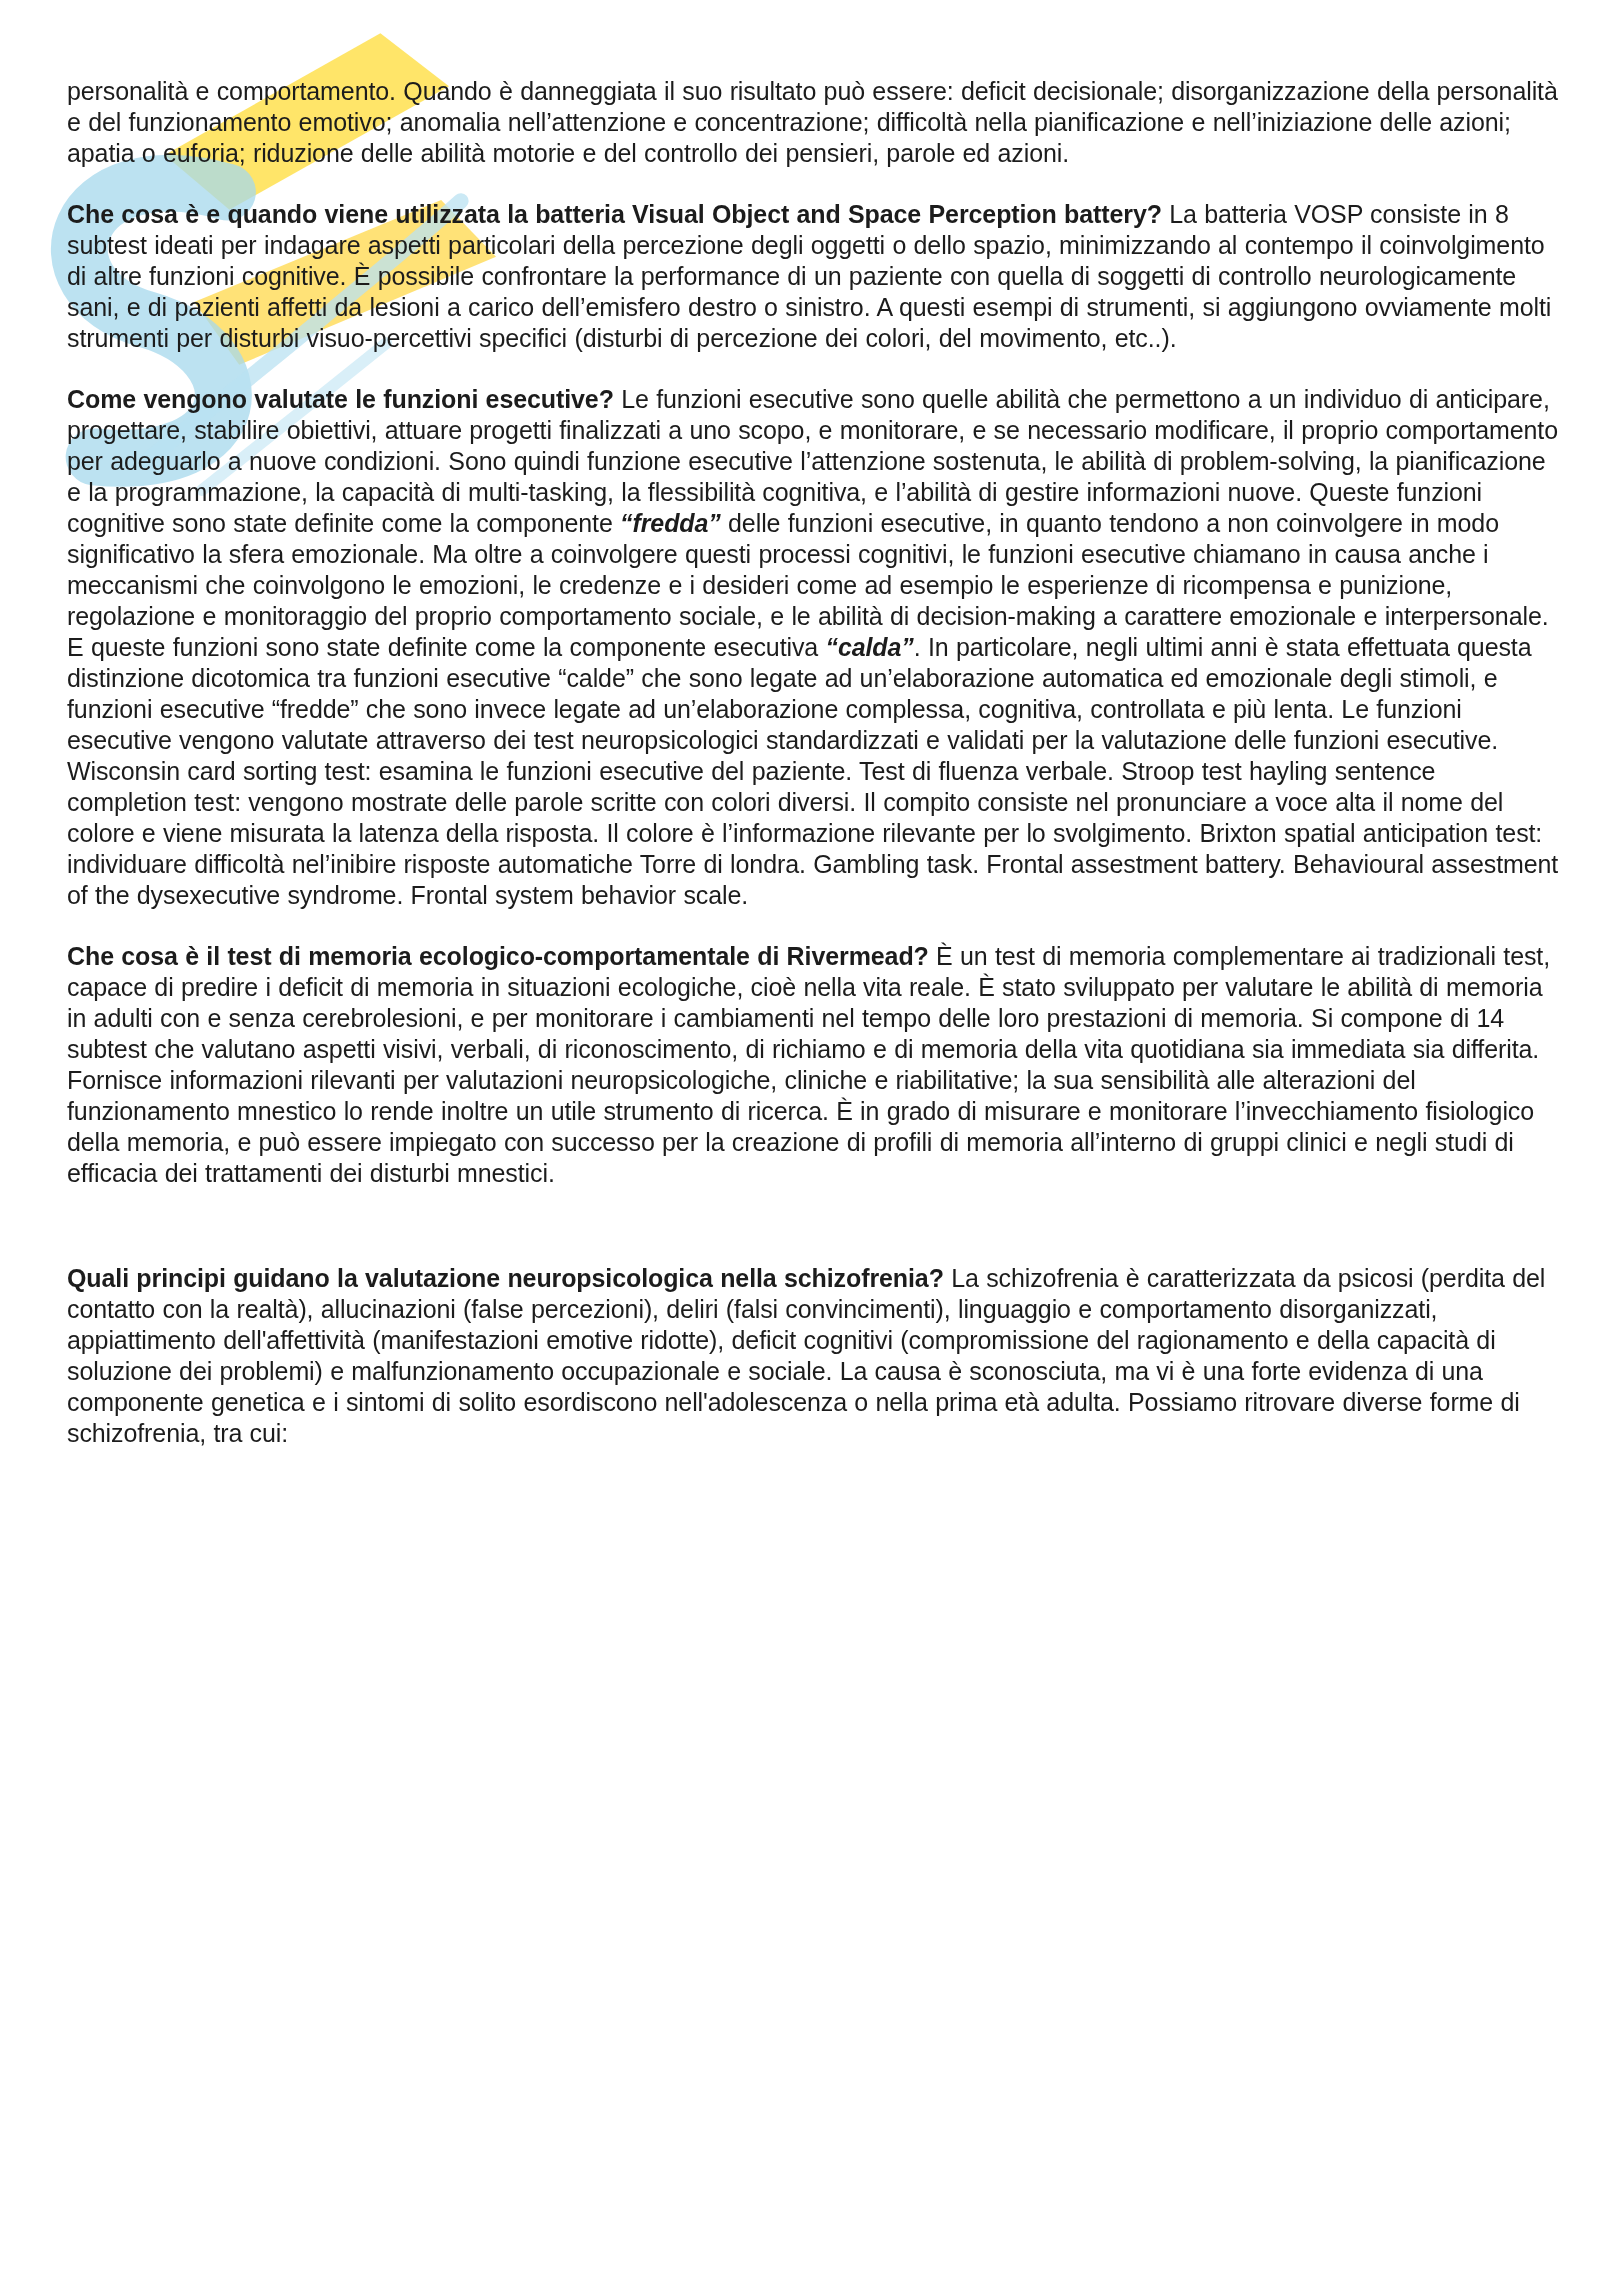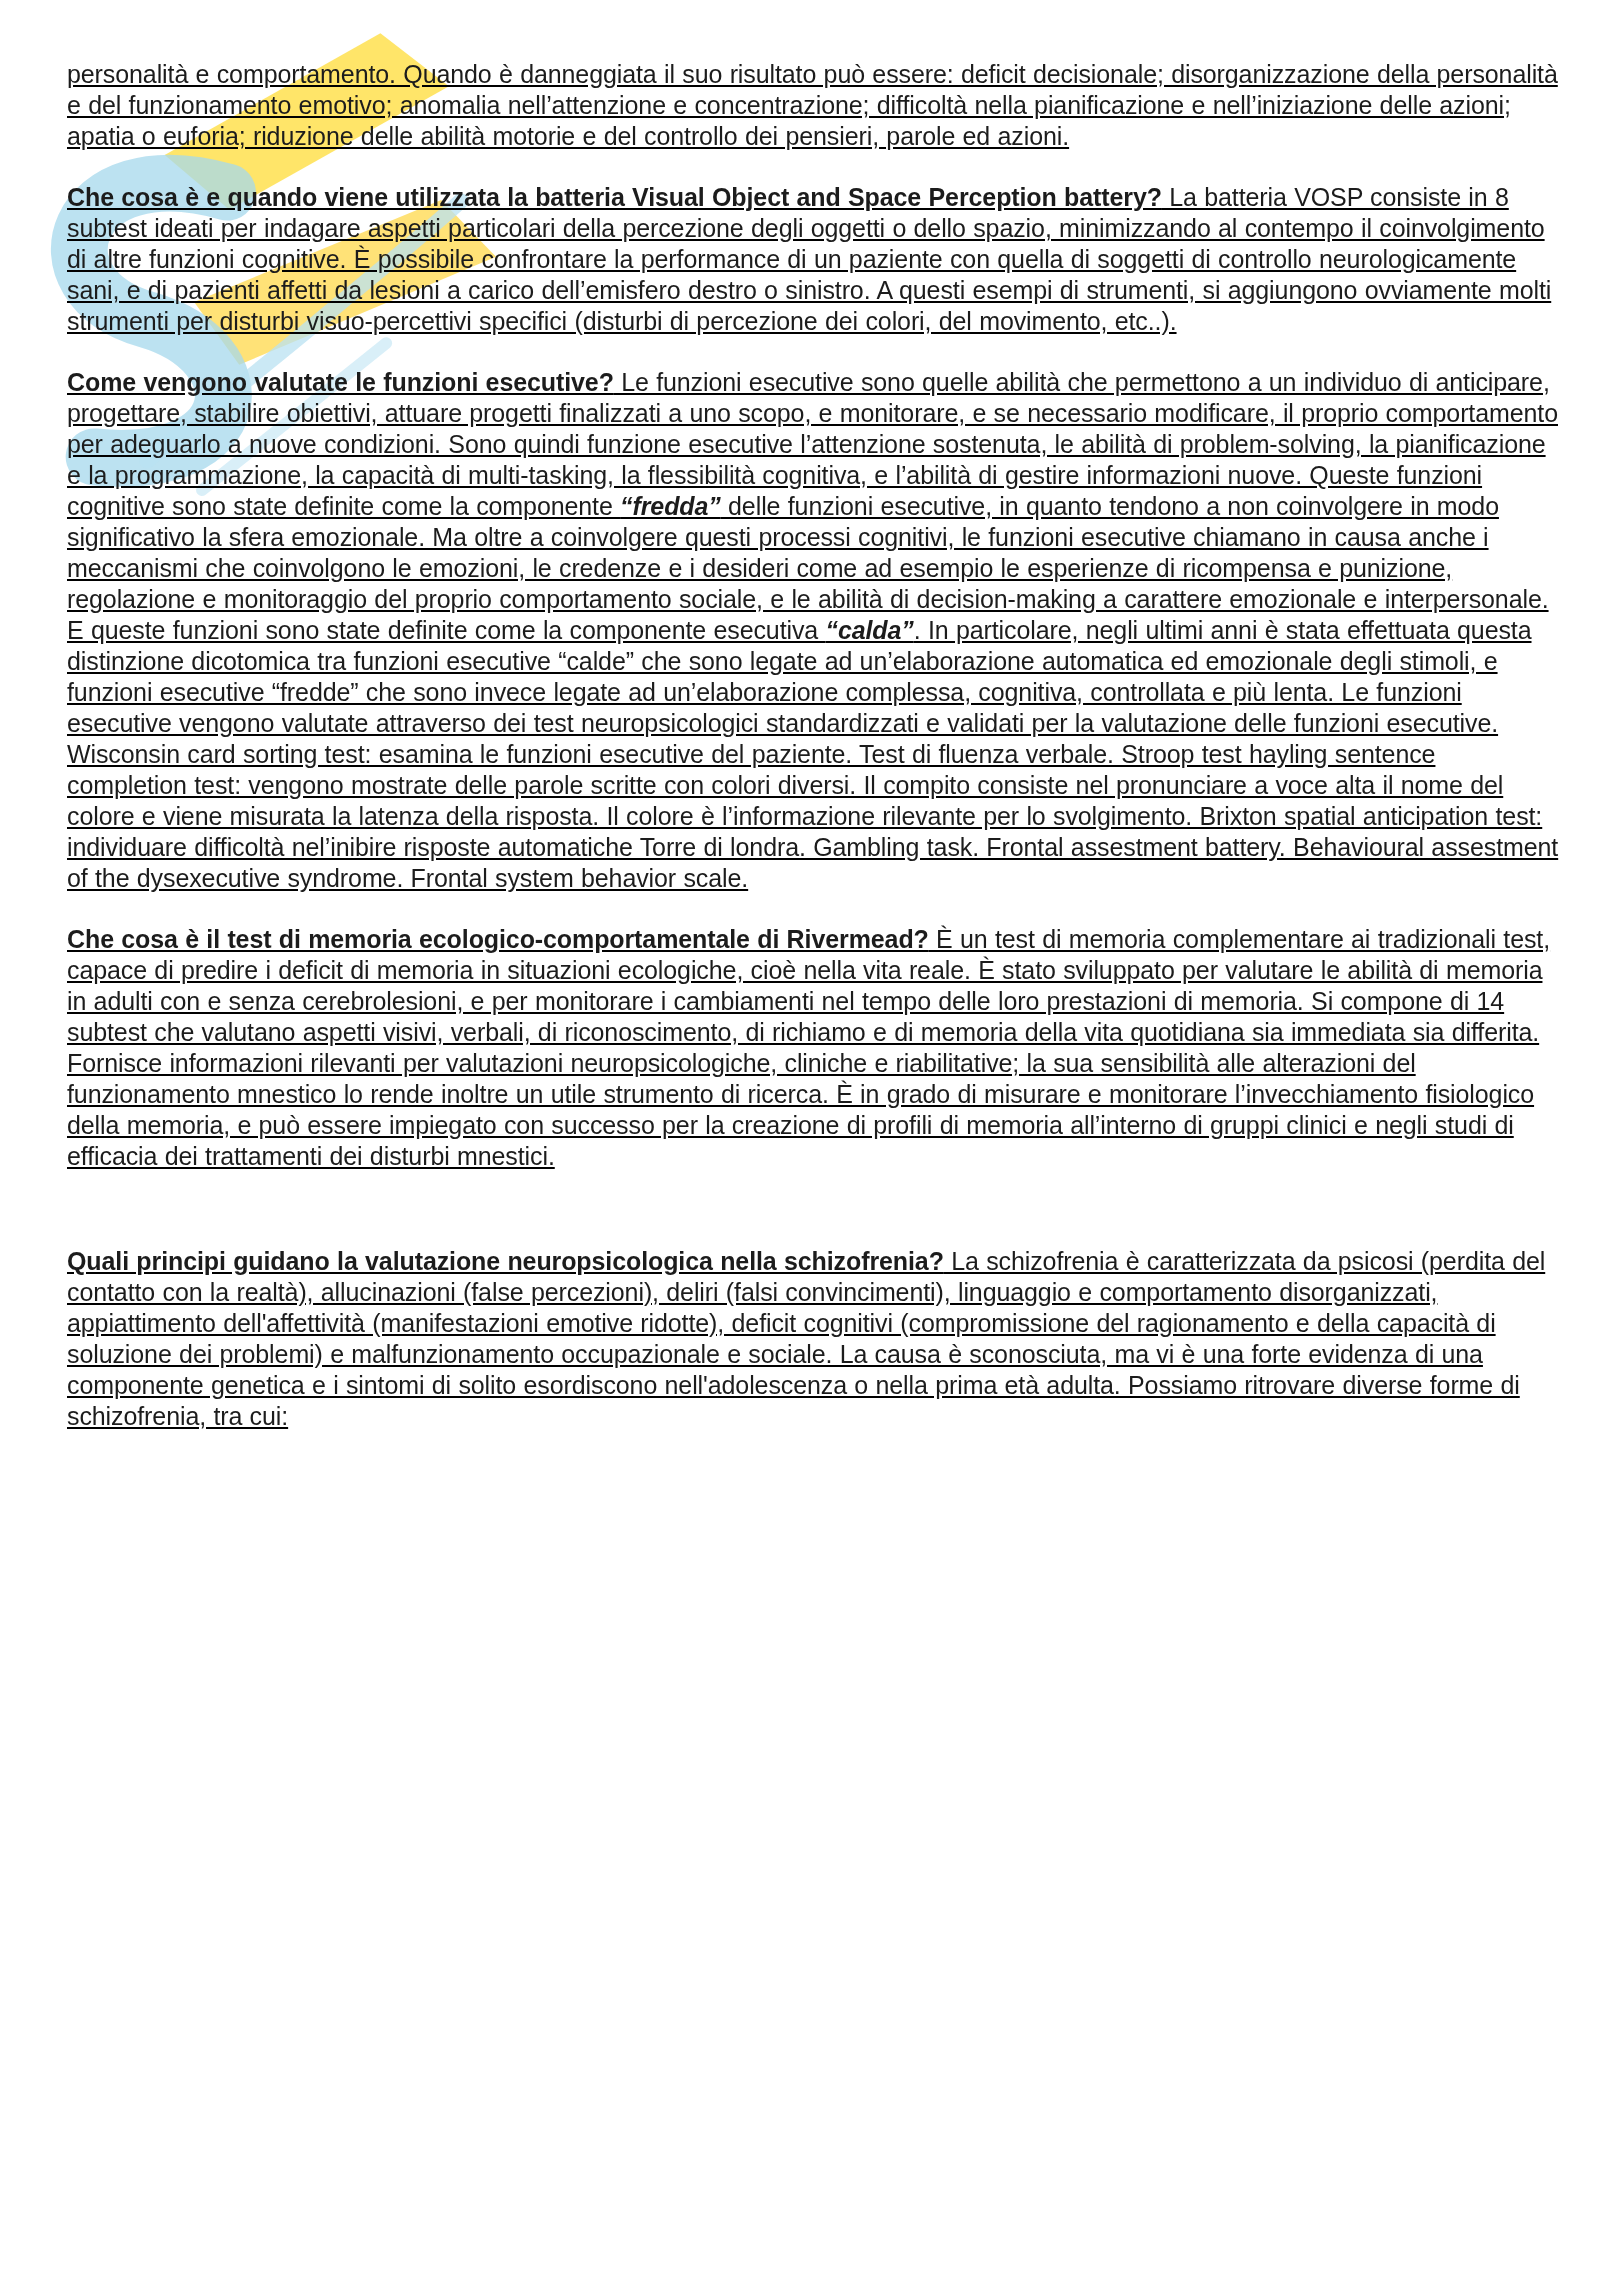--- a/index.html
+++ b/index.html
@@ -15,22 +15,21 @@
   .watermark {
     position: absolute;
     top: 0;
     left: 0;
     z-index: 0;
     pointer-events: none;
   }
   .content {
     position: relative;
     z-index: 1;
-    padding: 59px 59px 0 67px;
-    text-decoration: underline;
+    padding: 76px 59px 0 67px;
   }
   p.para {
     font-size: 25px;
     line-height: 31px;
     letter-spacing: -0.1px;
     color: #1c1c1c;
     margin-bottom: 30px;
     text-align: left;
     word-spacing: 0.5px;
   }

